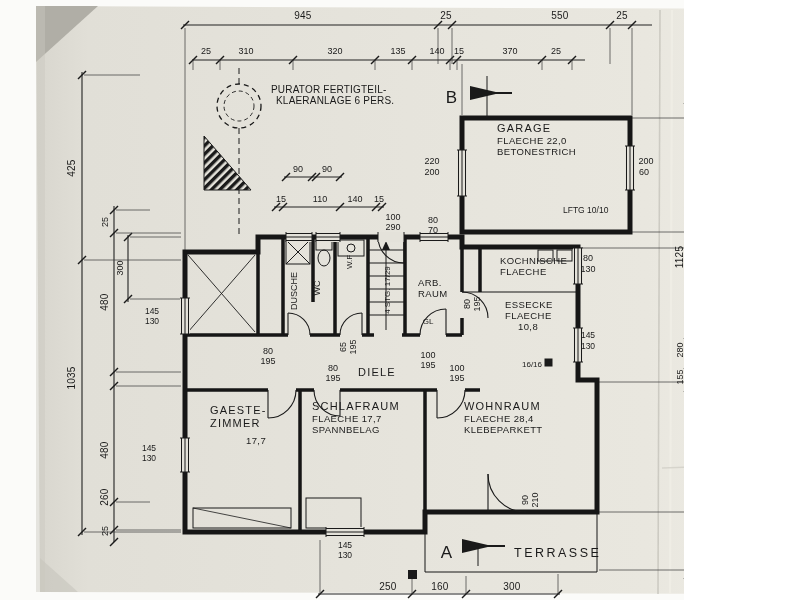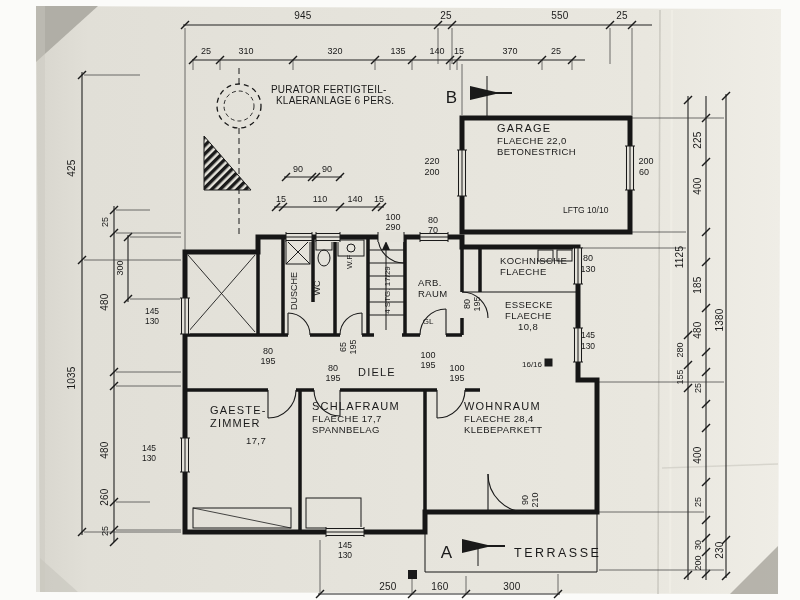--- a/index.html
+++ b/index.html
@@ -1,16 +1,16 @@
 <!DOCTYPE html>
 <html><head>
 <meta charset="utf-8">
 <style>
   html,body{margin:0;padding:0;background:#fff;}
-  #stage{position:relative;width:800px;height:600px;overflow:hidden;background:#fbfbf9;}
+  #stage{position:relative;width:684px;height:600px;overflow:hidden;background:#fbfbf9;}
   svg{position:absolute;inset:0;}
   text{font-family:"Liberation Sans",sans-serif;fill:#1a1a1a;}
   .mid{text-anchor:middle;}
   .d10{font-size:10px;letter-spacing:.2px;}
   .d9{font-size:9px;}
   .d85{font-size:8.5px;}
   .d8{font-size:8px;}
   .rm{font-size:11px;letter-spacing:1.2px;}
   .rs{font-size:9.5px;letter-spacing:.4px;}
   .big{font-size:17px;letter-spacing:1px;}

